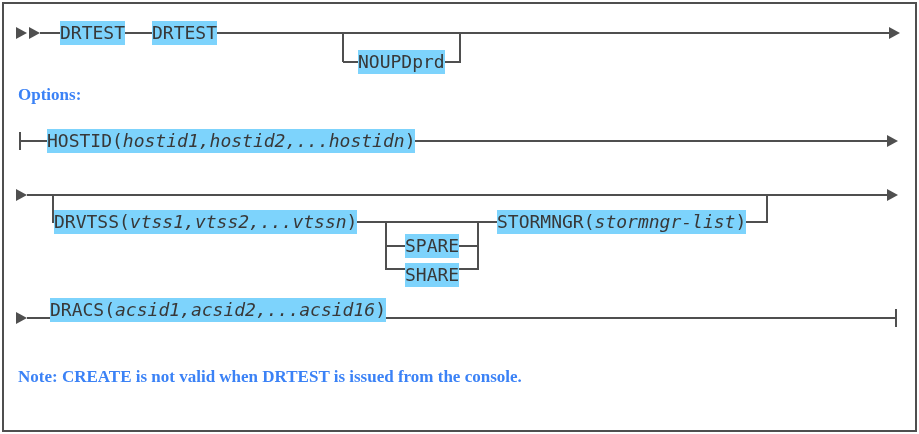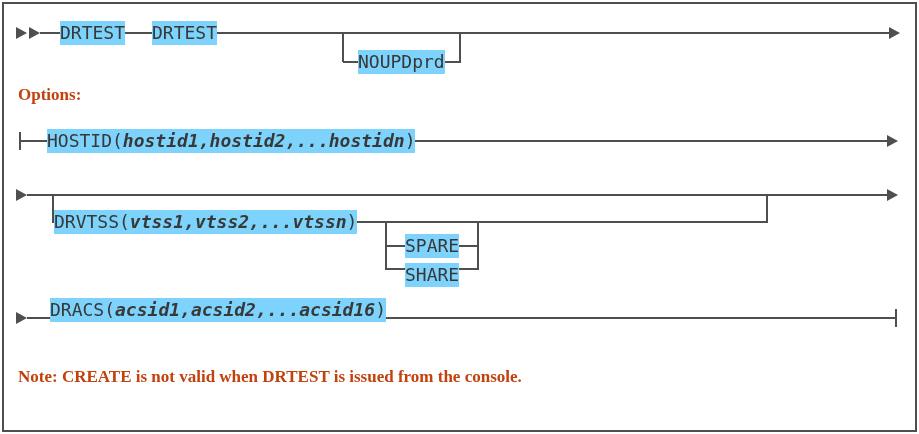--- a/index.html
+++ b/index.html
@@ -10,23 +10,23 @@
          border:2px solid var(--rail);box-sizing:border-box;}
   
   .h{position:absolute;height:2px;background:var(--rail);}
   .v{position:absolute;width:2px;background:var(--rail);}
   
   .tri{position:absolute;width:0;height:0;border-top:6px solid transparent;
        border-bottom:6px solid transparent;border-left:11px solid var(--rail);}
   
   .lbl{position:absolute;font-size:18px;line-height:24px;height:24px;
        color:var(--txt);background:#7dd3fc;white-space:pre;}
-  .lbl i{font-style:italic;font-weight:bold;}
+  .lbl i{font-style:italic;}
   .serif{position:absolute;font-family:"Liberation Serif",serif;font-weight:bold;
-         font-size:17px;line-height:20px;color:#c2410c;white-space:pre;}
+         font-size:17px;line-height:20px;color:#3b82f6;white-space:pre;}
 </style>
 </head>
 <body>
 
 <div class="canvas">
   <div class="frame"></div>
 
   <div class="tri" style="left:16px;top:27px"></div>
   <div class="tri" style="left:29px;top:27px"></div>
   <div class="h" style="left:40px;top:32px;width:850px"></div>
@@ -57,20 +57,21 @@
 
   <span class="lbl" style="left:54px;top:210px"><span>DRVTSS(</span><i>vtss1,vtss2,...vtssn</i><span>)</span></span>
 
   <div class="v" style="left:385px;top:222px;height:48px"></div>
   <div class="v" style="left:477px;top:222px;height:48px"></div>
   <div class="h" style="left:386px;top:245px;width:92px"></div>
   <div class="h" style="left:386px;top:268px;width:92px"></div>
   <span class="lbl" style="left:405px;top:234px">SPARE</span>
   <span class="lbl" style="left:405px;top:263px">SHARE</span>
 
+  <span class="lbl" style="left:497px;top:210px"><span>STORMNGR(</span><i>stormngr-list</i><span>)</span></span>
 
   <div class="tri" style="left:16px;top:312px"></div>
   <div class="h" style="left:27px;top:317px;width:869px"></div>
   <div class="v" style="left:895px;top:309px;height:18px"></div>
   <span class="lbl" style="left:50px;top:298px"><span>DRACS(</span><i>acsid1,acsid2,...acsid16</i><span>)</span></span>
 
   <span class="serif" style="left:18px;top:367px">Note: CREATE is not valid when DRTEST is issued from the console.</span>
 </div>
 
 </body></html>

